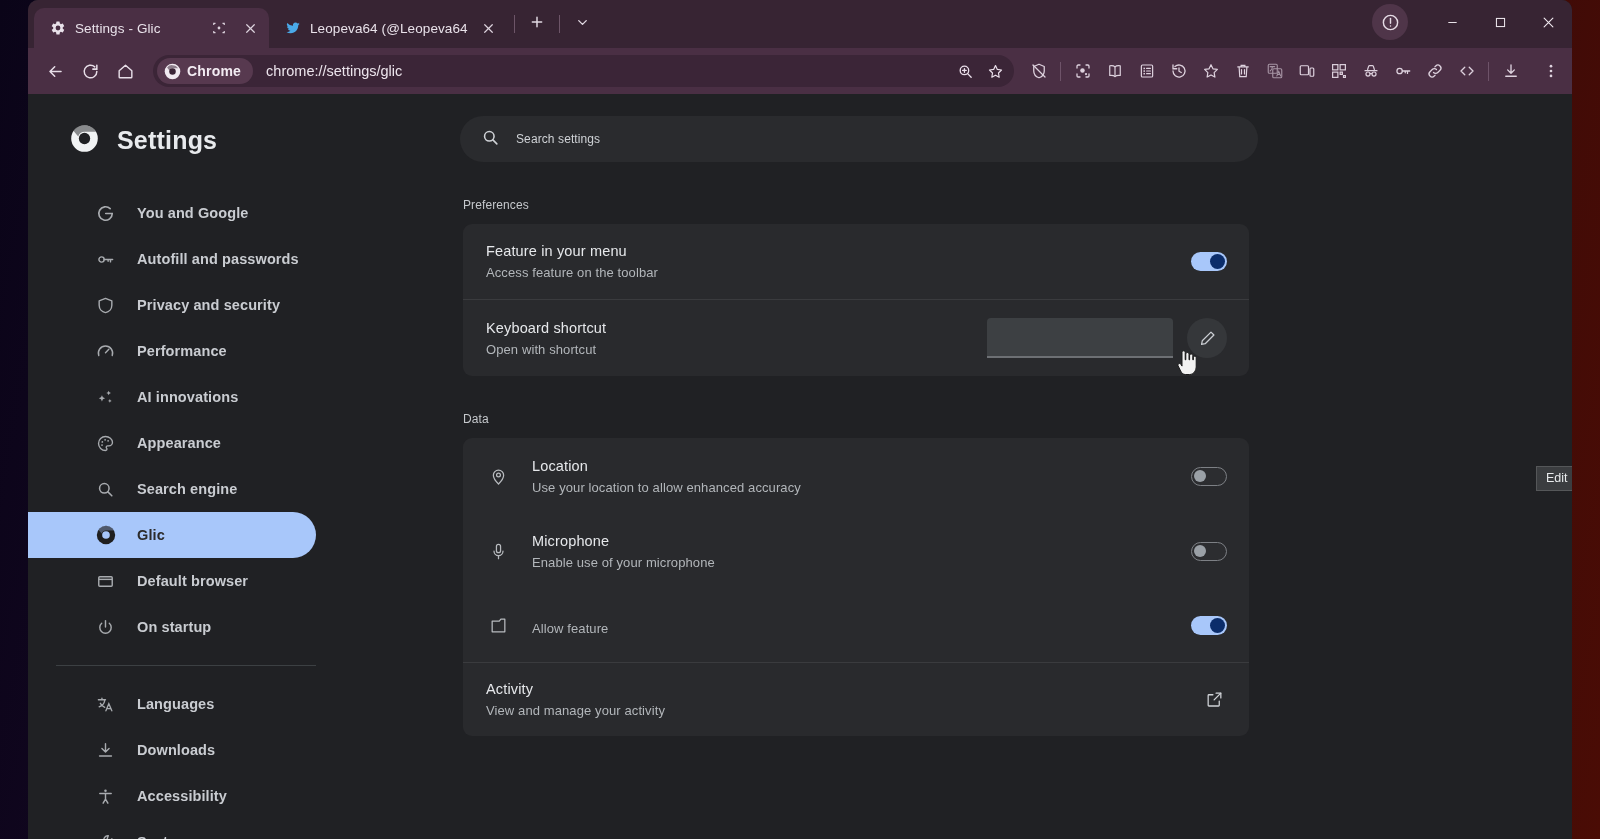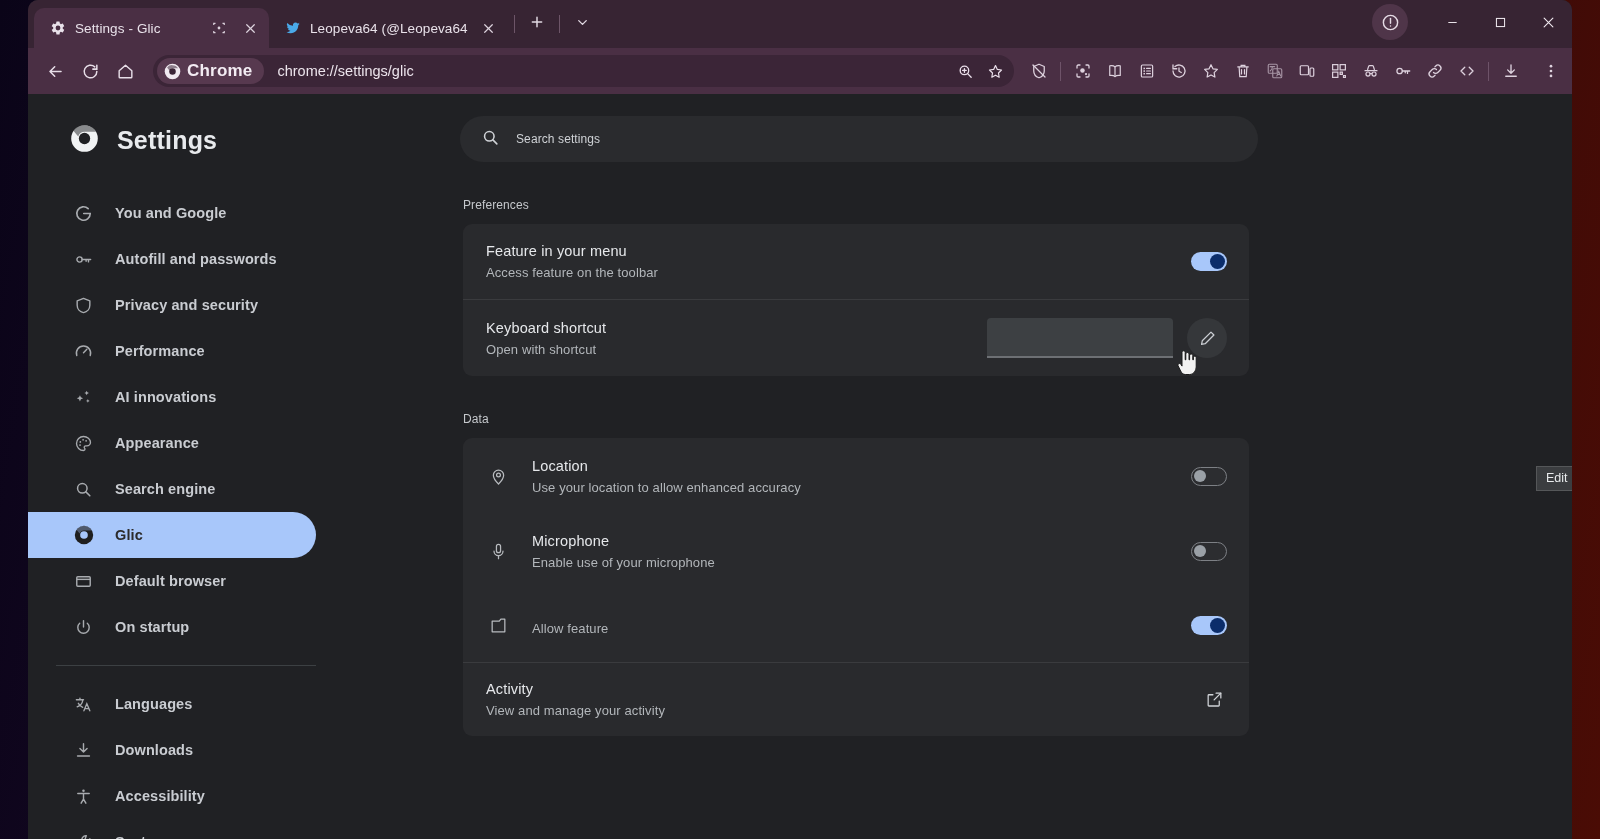--- a/index.html
+++ b/index.html
@@ -129,21 +129,21 @@
   #chrome-chip {
     height: 26px;
     border-radius: 13px;
     background: #57394f;
     display: flex; align-items: center;
     gap: 6px;
     padding: 0 12px 0 7px;
     flex: 0 0 auto;
   }
   #chrome-chip-label {
-    font-size: 17px; font-weight: bold; color: #f3ecf3;
+    font-size: 14px; font-weight: bold; color: #f3ecf3;
     letter-spacing: .2px;
   }
   #omnibox-url {
     font-size: 14.5px;
     color: #ece4ec;
     margin-left: 13px;
     white-space: nowrap;
     overflow: hidden;
     flex: 1 1 auto;
   }
@@ -192,21 +192,21 @@
     font-size: 25px;
     color: #e8eaed;
     font-weight: bold;
     letter-spacing: .2px;
   }
   #nav-list { margin-top: 22px; }
   .nav-item {
     height: 46px;
     display: flex; align-items: center;
     gap: 21px;
-    padding-left: 45px;
+    padding-left: 67px;
     margin-right: 28px;
     border-radius: 0 23px 23px 0;
     color: #c9ccd1;
   }
   .nav-item .nav-ico {
     width: 21px; height: 21px;
     display: flex; align-items: center; justify-content: center;
     flex: 0 0 auto;
     color: #a8abaf;
   }

